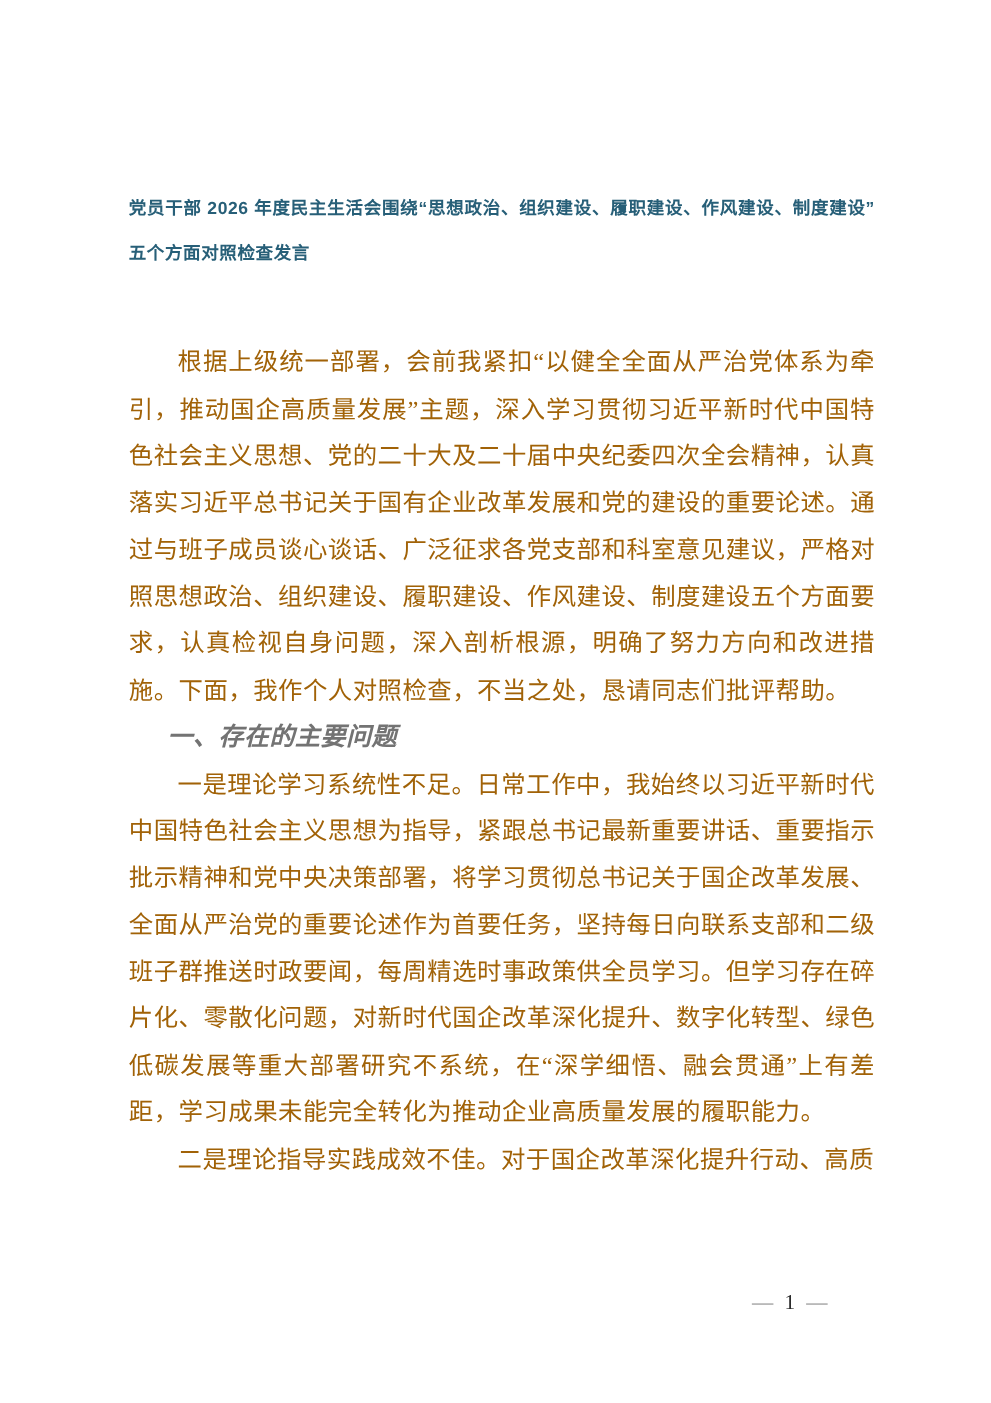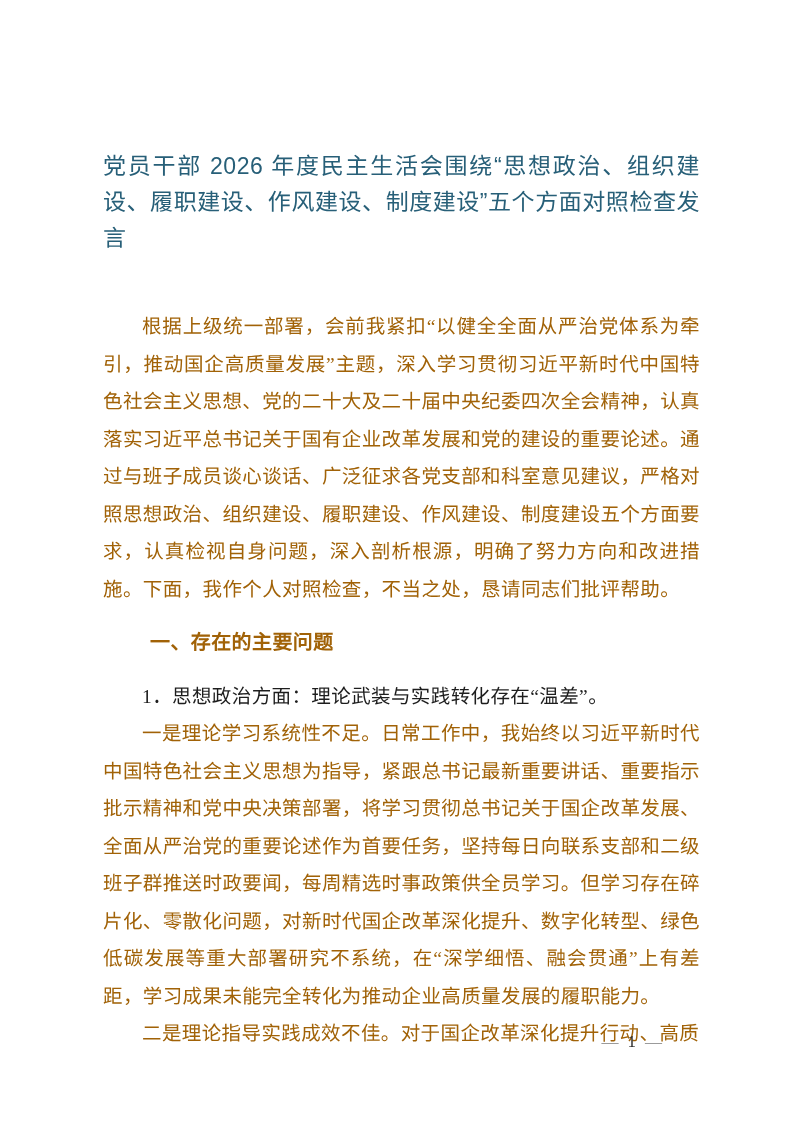--- a/index.html
+++ b/index.html
@@ -18,45 +18,46 @@
   }
   .content {
     position: absolute;
     left: 103px;
     top: 148px;
     width: 597px;
   }
   .doc-title {
     margin: 0 0 52px 0;
     font-family: "Liberation Sans", "DejaVu Sans", sans-serif;
-    font-weight: normal;
-    font-size: 23px;
+    font-weight: bold;
+    font-size: 14px;
     line-height: 36px;
     letter-spacing: 0.5px;
     color: #275f78;
     text-align: justify;
   }
   p.body-para {
     margin: 0;
     font-size: 19.5px;
     line-height: 37.5px;
     letter-spacing: 0.4px;
     text-align: justify;
     text-indent: 2em;
     color: #a16207;
   }
   h2.section-heading {
-    margin: 16px;
+    margin: 0;
     font-family: "Liberation Sans", "DejaVu Sans", sans-serif;
     font-weight: bold;
     font-size: 20px;
     line-height: 37.5px;
     letter-spacing: 0.4px;
     text-indent: 1.55em;
-    color: #a16207;
+    color: #737373;
+    font-style: italic;
   }
   p.sub-heading {
     margin: 0;
     font-size: 19.5px;
     line-height: 37.5px;
     letter-spacing: 0.4px;
     text-indent: 2em;
     color: #1d1d1d;
   }
   p.truncate-line {
@@ -85,21 +86,20 @@
 
 <div class="page">
   <div class="content">
 
     <h1 class="doc-title">党员干部 2026 年度民主生活会围绕“思想政治、组织建设、履职建设、作风建设、制度建设”五个方面对照检查发言</h1>
 
     <p class="body-para">根据上级统一部署，会前我紧扣“以健全全面从严治党体系为牵引，推动国企高质量发展”主题，深入学习贯彻习近平新时代中国特色社会主义思想、党的二十大及二十届中央纪委四次全会精神，认真落实习近平总书记关于国有企业改革发展和党的建设的重要论述。通过与班子成员谈心谈话、广泛征求各党支部和科室意见建议，严格对照思想政治、组织建设、履职建设、作风建设、制度建设五个方面要求，认真检视自身问题，深入剖析根源，明确了努力方向和改进措施。下面，我作个人对照检查，不当之处，恳请同志们批评帮助。</p>
 
     <h2 class="section-heading">一、存在的主要问题</h2>
 
-    <p class="sub-heading">1．思想政治方面：理论武装与实践转化存在“温差”。</p>
 
     <p class="body-para">一是理论学习系统性不足。日常工作中，我始终以习近平新时代中国特色社会主义思想为指导，紧跟总书记最新重要讲话、重要指示批示精神和党中央决策部署，将学习贯彻总书记关于国企改革发展、全面从严治党的重要论述作为首要任务，坚持每日向联系支部和二级班子群推送时政要闻，每周精选时事政策供全员学习。但学习存在碎片化、零散化问题，对新时代国企改革深化提升、数字化转型、绿色低碳发展等重大部署研究不系统，在“深学细悟、融会贯通”上有差距，学习成果未能完全转化为推动企业高质量发展的履职能力。</p>
 
     <p class="body-para truncate-line">二是理论指导实践成效不佳。对于国企改革深化提升行动、高质量发</p>
 
   </div>
 
   <div class="page-footer">
     <span class="dash">—</span><span class="num">1</span><span class="dash">—</span>
   </div>

